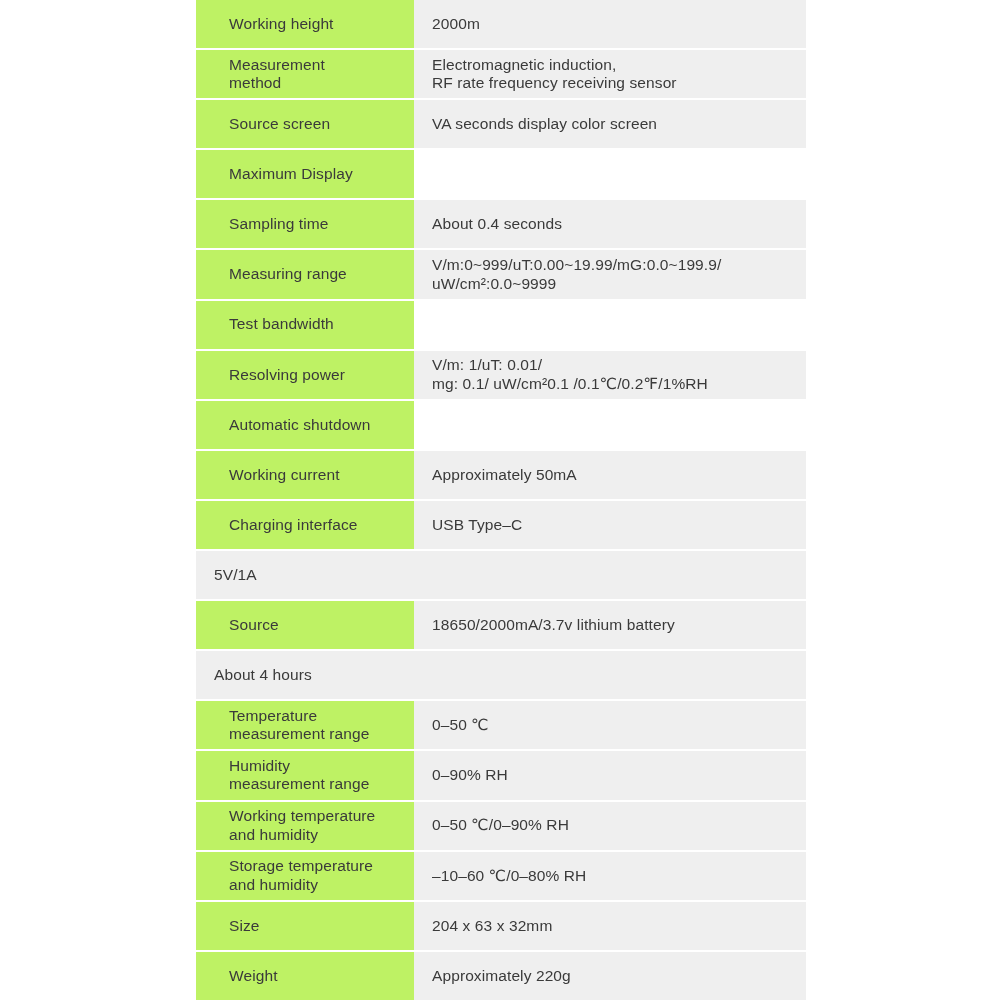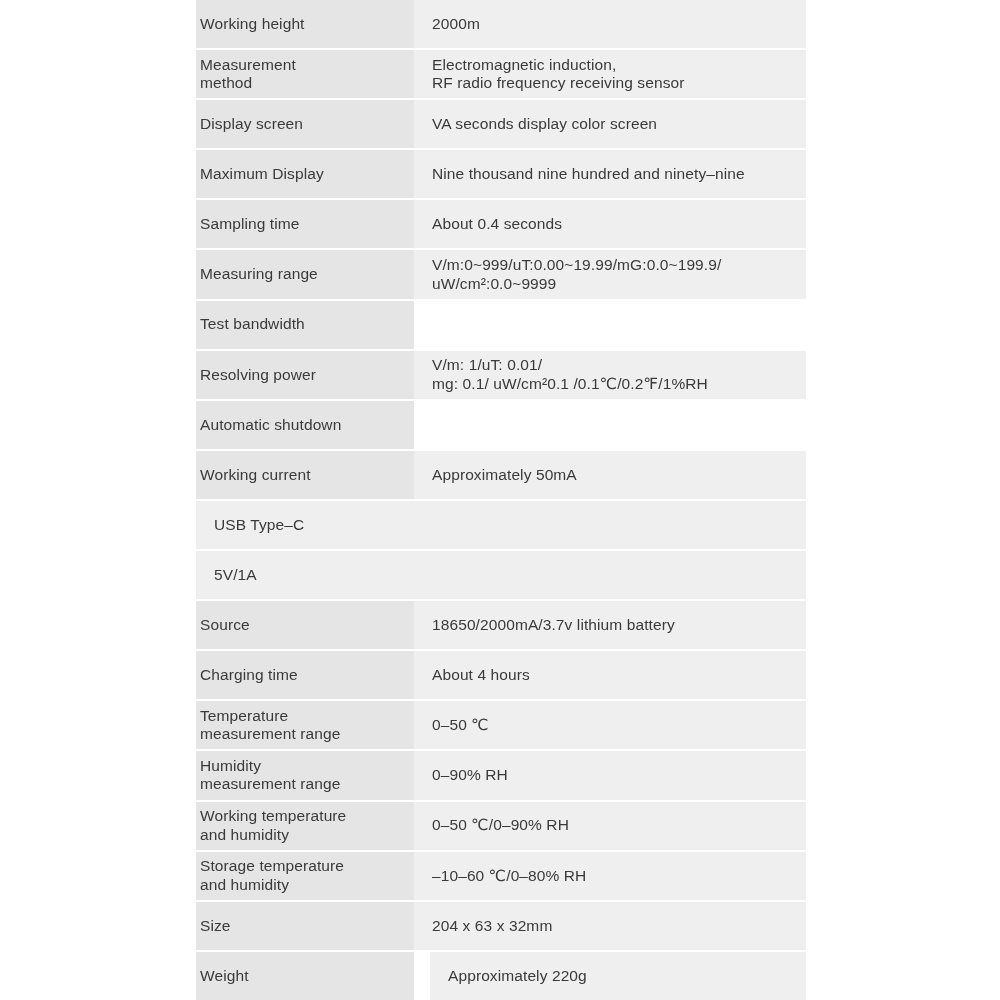--- a/index.html
+++ b/index.html
@@ -25,37 +25,36 @@
     flex-direction: column;
   }
   .spec-row {
     flex: 1 1 0;
     display: flex;
     box-sizing: border-box;
     border-bottom: 2px solid #ffffff;
   }
   .spec-row:last-child {
     border-bottom: none;
-    gap: 16px;
   }
   .cell {
     display: flex;
     flex-direction: column;
     justify-content: center;
     box-sizing: border-box;
     white-space: pre-line;
     color: #3a3a3a;
     font-size: 15.5px;
     line-height: 1.18;
     letter-spacing: 0.1px;
   }
   .cell.label {
     width: 218px;
-    background: #e5e5e5;
-    padding-left: 4px;
+    background: #bef264;
+    padding-left: 33px;
     padding-right: 6px;
   }
   .cell.value {
     flex: 1 1 auto;
     background: #efefef;
     padding-left: 18px;
     padding-right: 10px;
   }
 </style>
 </head>
@@ -65,31 +64,30 @@
   <div class="spec-table" id="spec-table">
   <div class="spec-row">
     <div class="cell label">Working height</div>
     <div class="cell value">2000m</div>
   </div>
 
   <div class="spec-row">
     <div class="cell label">Measurement
 method</div>
     <div class="cell value">Electromagnetic induction,
-RF radio frequency receiving sensor</div>
+RF rate frequency receiving sensor</div>
   </div>
 
   <div class="spec-row">
-    <div class="cell label">Display screen</div>
+    <div class="cell label">Source screen</div>
     <div class="cell value">VA seconds display color screen</div>
   </div>
 
   <div class="spec-row">
     <div class="cell label">Maximum Display</div>
-    <div class="cell value">Nine thousand nine hundred and ninety–nine</div>
   </div>
 
   <div class="spec-row">
     <div class="cell label">Sampling time</div>
     <div class="cell value">About 0.4 seconds</div>
   </div>
 
   <div class="spec-row">
     <div class="cell label">Measuring range</div>
     <div class="cell value">V/m:0~999/uT:0.00~19.99/mG:0.0~199.9/
@@ -110,34 +108,34 @@
   <div class="spec-row">
     <div class="cell label">Automatic shutdown</div>
   </div>
 
   <div class="spec-row">
     <div class="cell label">Working current</div>
     <div class="cell value">Approximately 50mA</div>
   </div>
 
   <div class="spec-row">
+    <div class="cell label">Charging interface</div>
     <div class="cell value">USB Type–C</div>
   </div>
 
   <div class="spec-row">
     <div class="cell value">5V/1A</div>
   </div>
 
   <div class="spec-row">
     <div class="cell label">Source</div>
     <div class="cell value">18650/2000mA/3.7v lithium battery</div>
   </div>
 
   <div class="spec-row">
-    <div class="cell label">Charging time</div>
     <div class="cell value">About 4 hours</div>
   </div>
 
   <div class="spec-row">
     <div class="cell label">Temperature
 measurement range</div>
     <div class="cell value">0–50 ℃</div>
   </div>
 
   <div class="spec-row">

